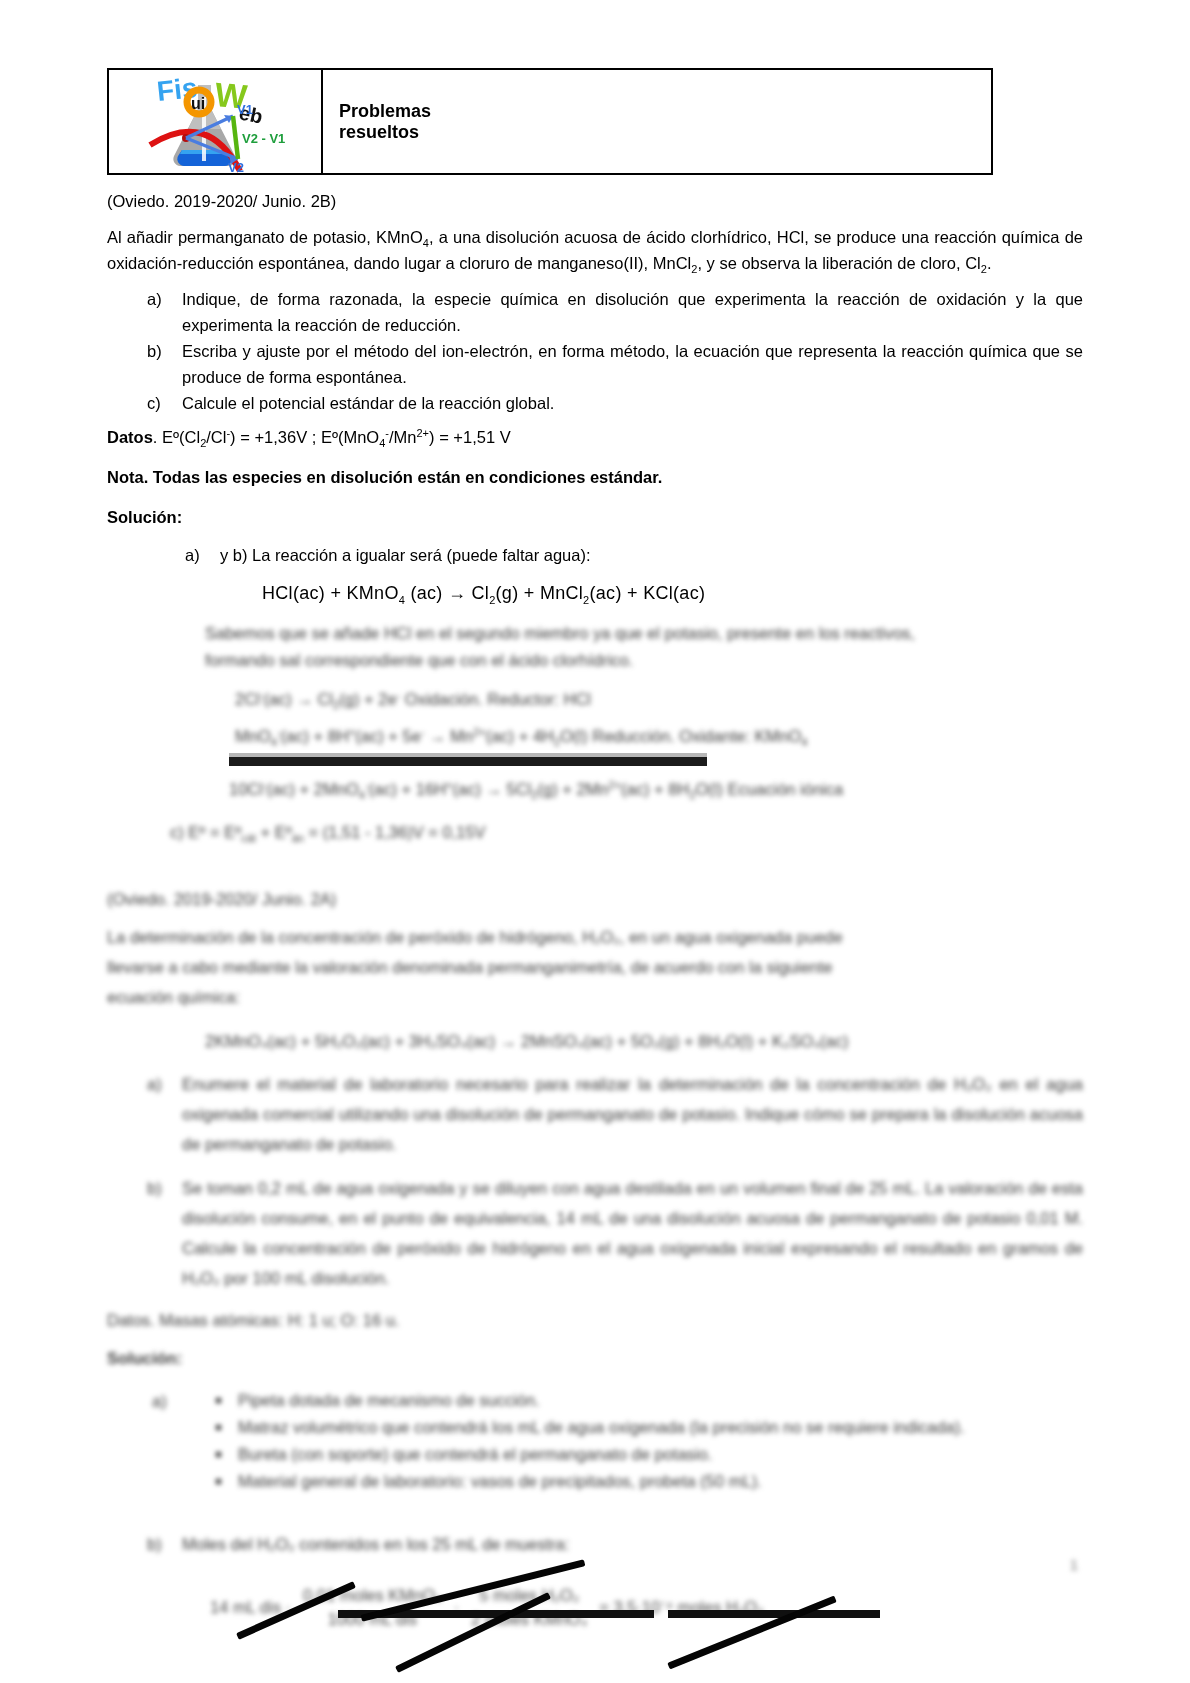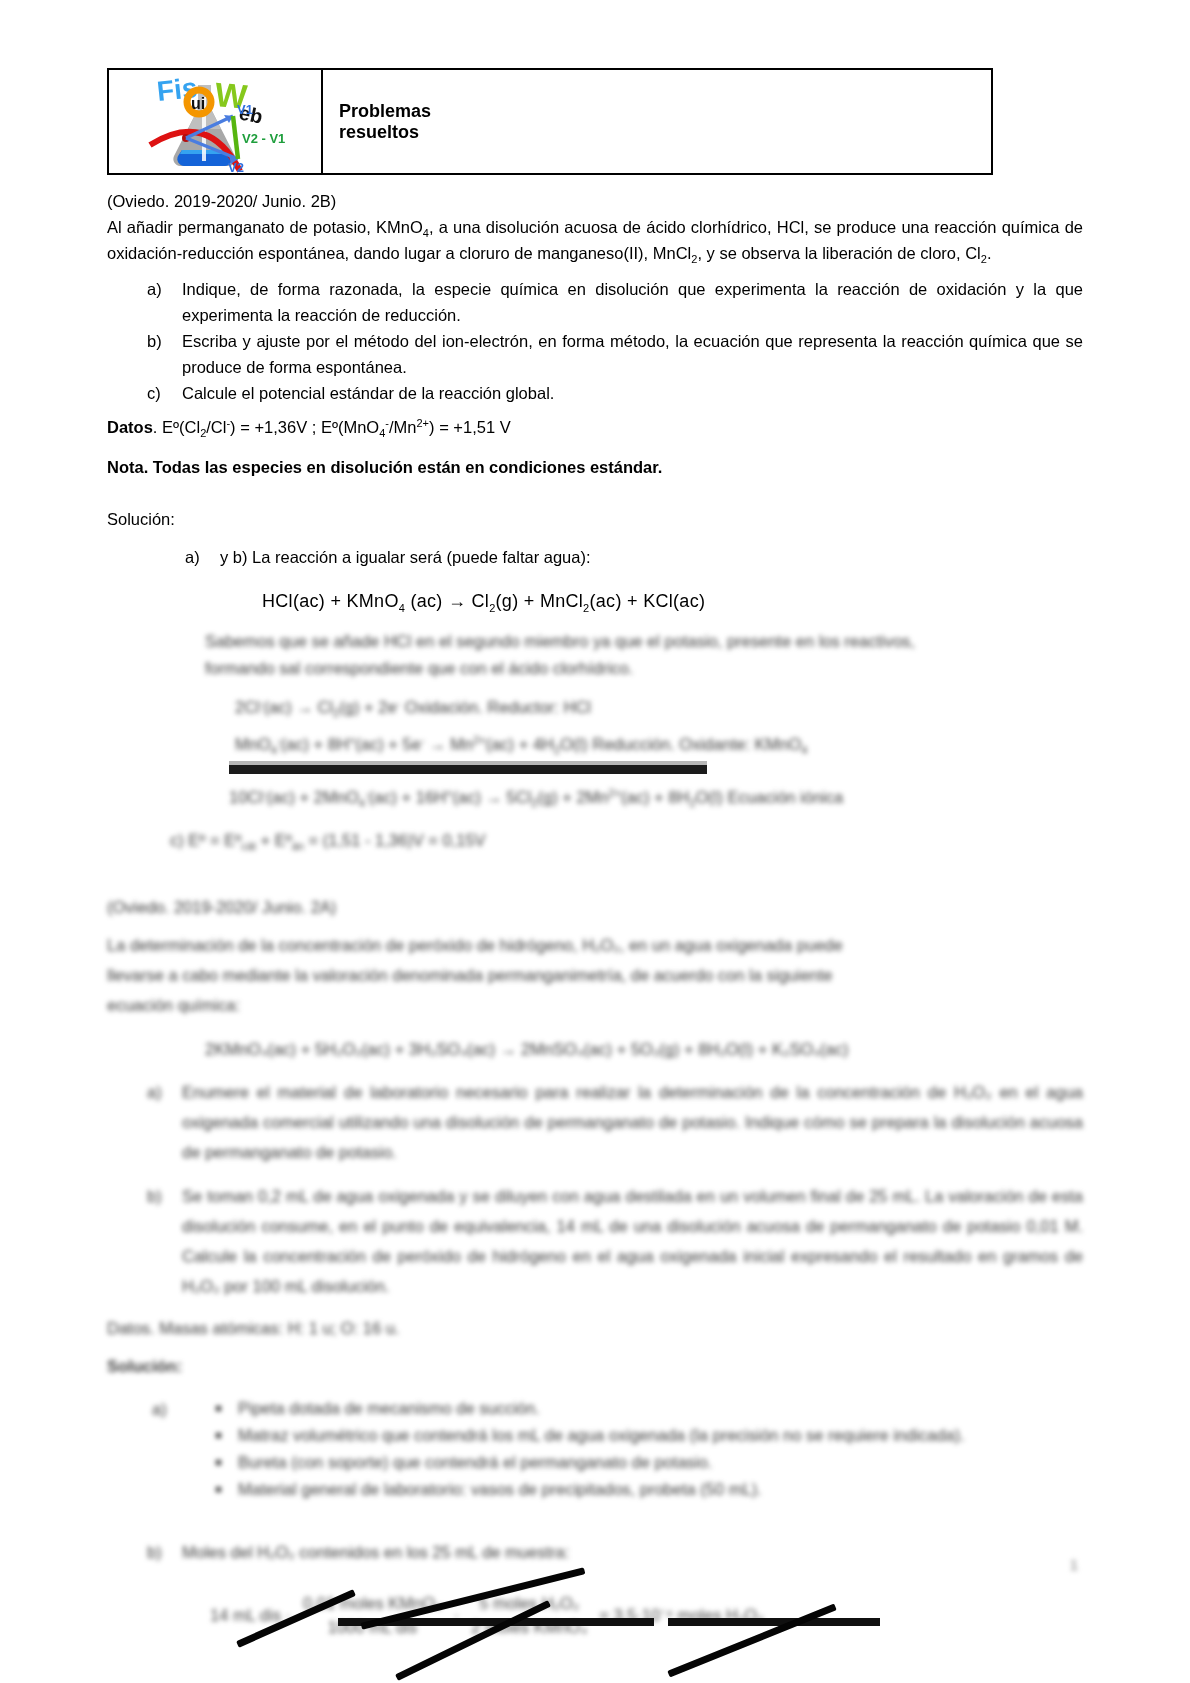--- a/index.html
+++ b/index.html
@@ -16,30 +16,30 @@
     display:flex; border:2px solid #000; background:#fff;
   }
   .hdr-logo  { width:214px; border-right:2px solid #000; display:flex; align-items:center; justify-content:center; }
   .hdr-title { flex:1; border-right:2px solid #000; display:flex; align-items:center; justify-content:center;
                font-weight:bold; font-size:18px; }
   .hdr-sub   { width:181px; display:flex; align-items:center; padding-left:16px;
                font-weight:bold; font-size:18px; line-height:21px; }
   
   .content { position:absolute; left:107px; top:160px; width:976px; }
   .tag   { margin-top:28px; }
-  .para  { text-align:justify; }
+  .para  { margin-top:10px; text-align:justify; }
   .plist { margin-top:10px; }
   .li    { position:relative; padding-left:75px; text-align:justify; }
   .li .mk { position:absolute; left:40px; }
   .datos { margin-top:8px; }
   .nota  { margin-top:14px;font-weight:bold; }
-  .sol   { margin-top:26px; font-weight:normal; }
+  .sol   { margin-top:14px; font-weight:bold; }
   .partab{ margin-top:12px; position:relative; padding-left:113px; }
   .partab .mk { position:absolute; left:78px; }
-  .eq1   { margin-top:16px; margin-left:155px; font-size:18px; line-height:30px; letter-spacing:.3px; }
+  .eq1   { margin-top:10px; margin-left:155px; font-size:18px; line-height:30px; letter-spacing:.3px; }
   sub, sup { font-size:11px; line-height:0; }
   
   .blur  { filter:blur(2.4px); color:#3d3d3d; }
   .blur2 { filter:blur(2.8px); color:#4a4a4a; }
   .bpara   { margin:12px 0 0 98px; width:812px; line-height:27px; text-align:justify; }
   .beq-ox  { margin:12px 0 0 128px; line-height:27px; }
   .beq-red { margin:10px 0 0 128px; line-height:27px; }
   .sumbar  { margin:7px 0 0 122px; width:478px; height:9px; background:#1b1b1b;
              box-shadow:0 -4px 0 0 #b7b7b7; }
   .beq-ion { margin:10px 0 0 122px; line-height:27px; }

